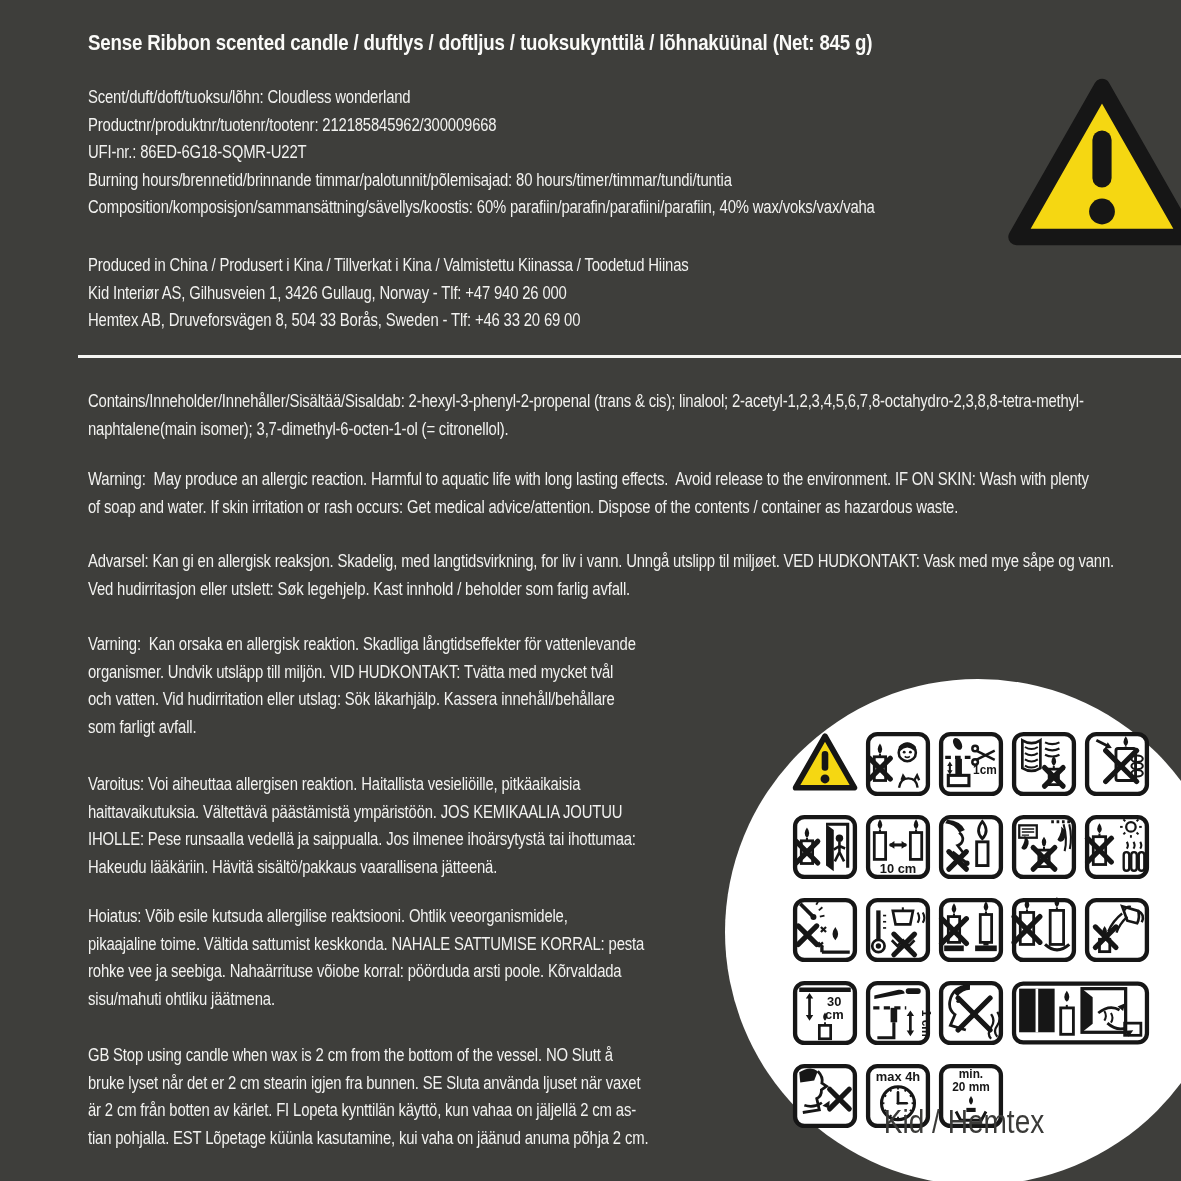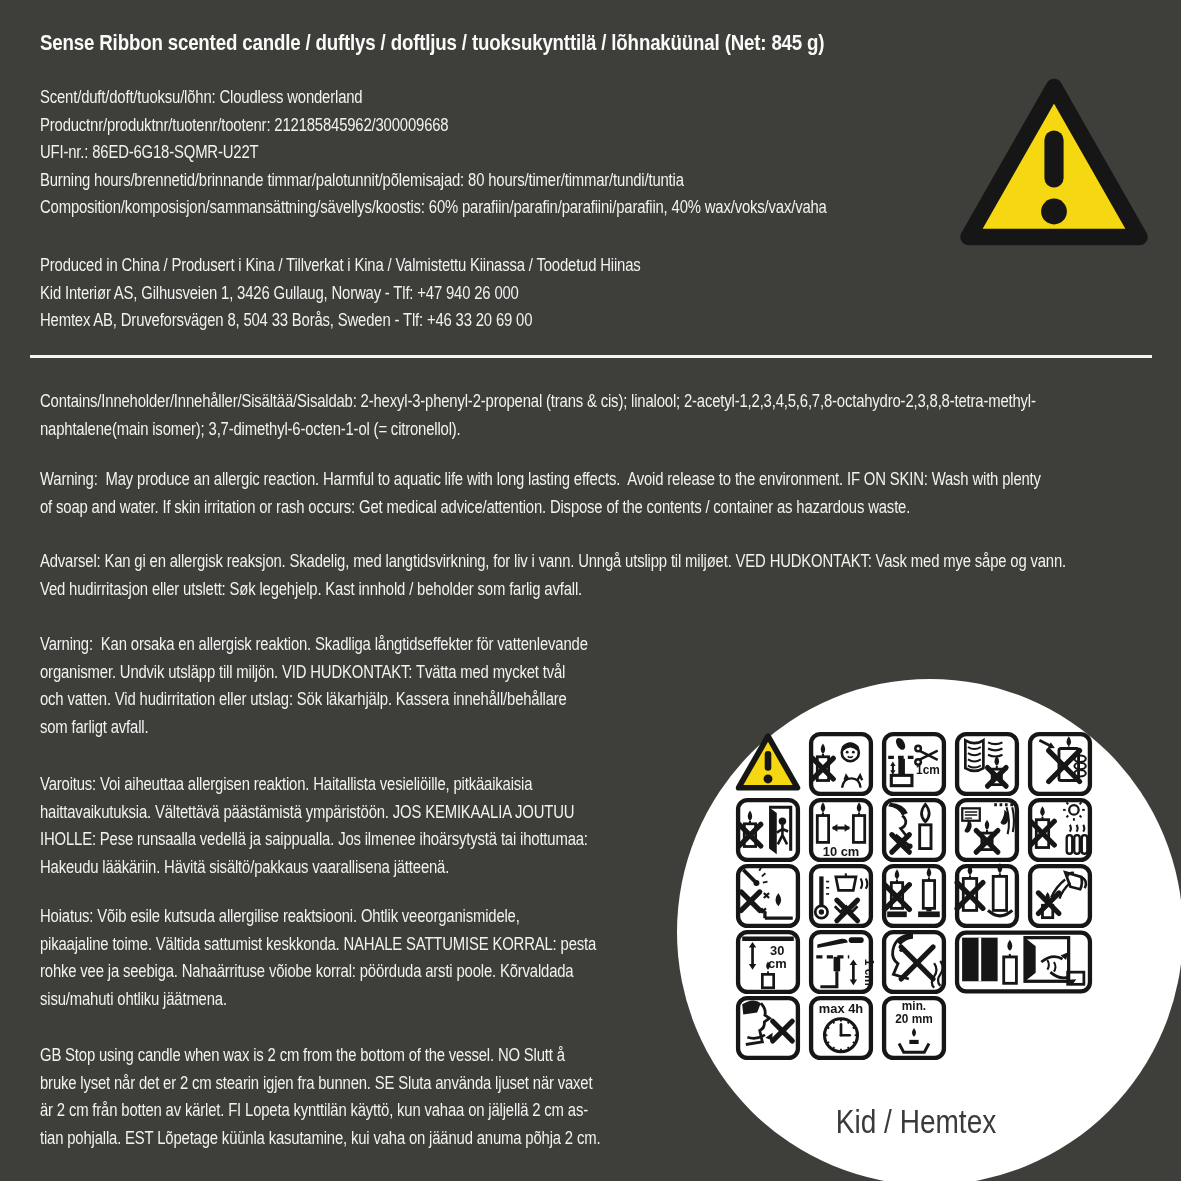--- a/index.html
+++ b/index.html
@@ -2,21 +2,21 @@
 <html><head>
 <meta charset="utf-8">
 <style>
   html,body { margin:0; padding:0; }
   body {
     width:1181px; height:1181px; overflow:hidden;
     background:#3E3E3B;
     font-family:"Liberation Sans", sans-serif;
     position:relative;
   }
-  .label { position:absolute; inset:0; }
+  .label { position:absolute; inset:0;margin-left:48px; }
   .title {
     position:absolute; left:40px; top:30px;
     font-size:22px; font-weight:bold; color:#FAFAF8;
     width:1330px; transform:scaleX(0.85); transform-origin:0 0;
     letter-spacing:-0.2px; white-space:pre-wrap;
   }
   .block {
     position:absolute; left:40px;
     color:#F2F2F0; font-size:17.5px; line-height:27.5px;
     width:1330px; transform:scaleX(0.85); transform-origin:0 0;
@@ -32,22 +32,22 @@
   #warn-fi   { top:771px; }
   #warn-ee   { top:903px; }
   #usage     { top:1042px; }
   .big-tri   { position:absolute; left:958px; top:72px; width:192px; height:174px; }
   .big-tri svg { width:100%; height:100%; display:block; }
   .circle {
     position:absolute; left:677px; top:679px; width:506px; height:506px;
     background:#FFFFFF; border-radius:50%;
   }
   .grid {
-    position:absolute; left:58px; top:52px; width:362px;
-    display:flex; flex-direction:column; gap:0;
+    position:absolute; left:67px; top:52px; width:362px;
+    display:flex; flex-direction:column; gap:17px;
   }
   .grow { display:flex; gap:7px; }
   .cell { width:66px; height:66px; }
   .cell.wide { width:139px; }
   .cell svg { width:100%; height:100%; display:block; }
   .brand {
     position:absolute; left:58px; top:424px; width:362px;
     text-align:center; font-size:33px; color:#3A3A38;
     transform:scaleX(0.85);
   }

